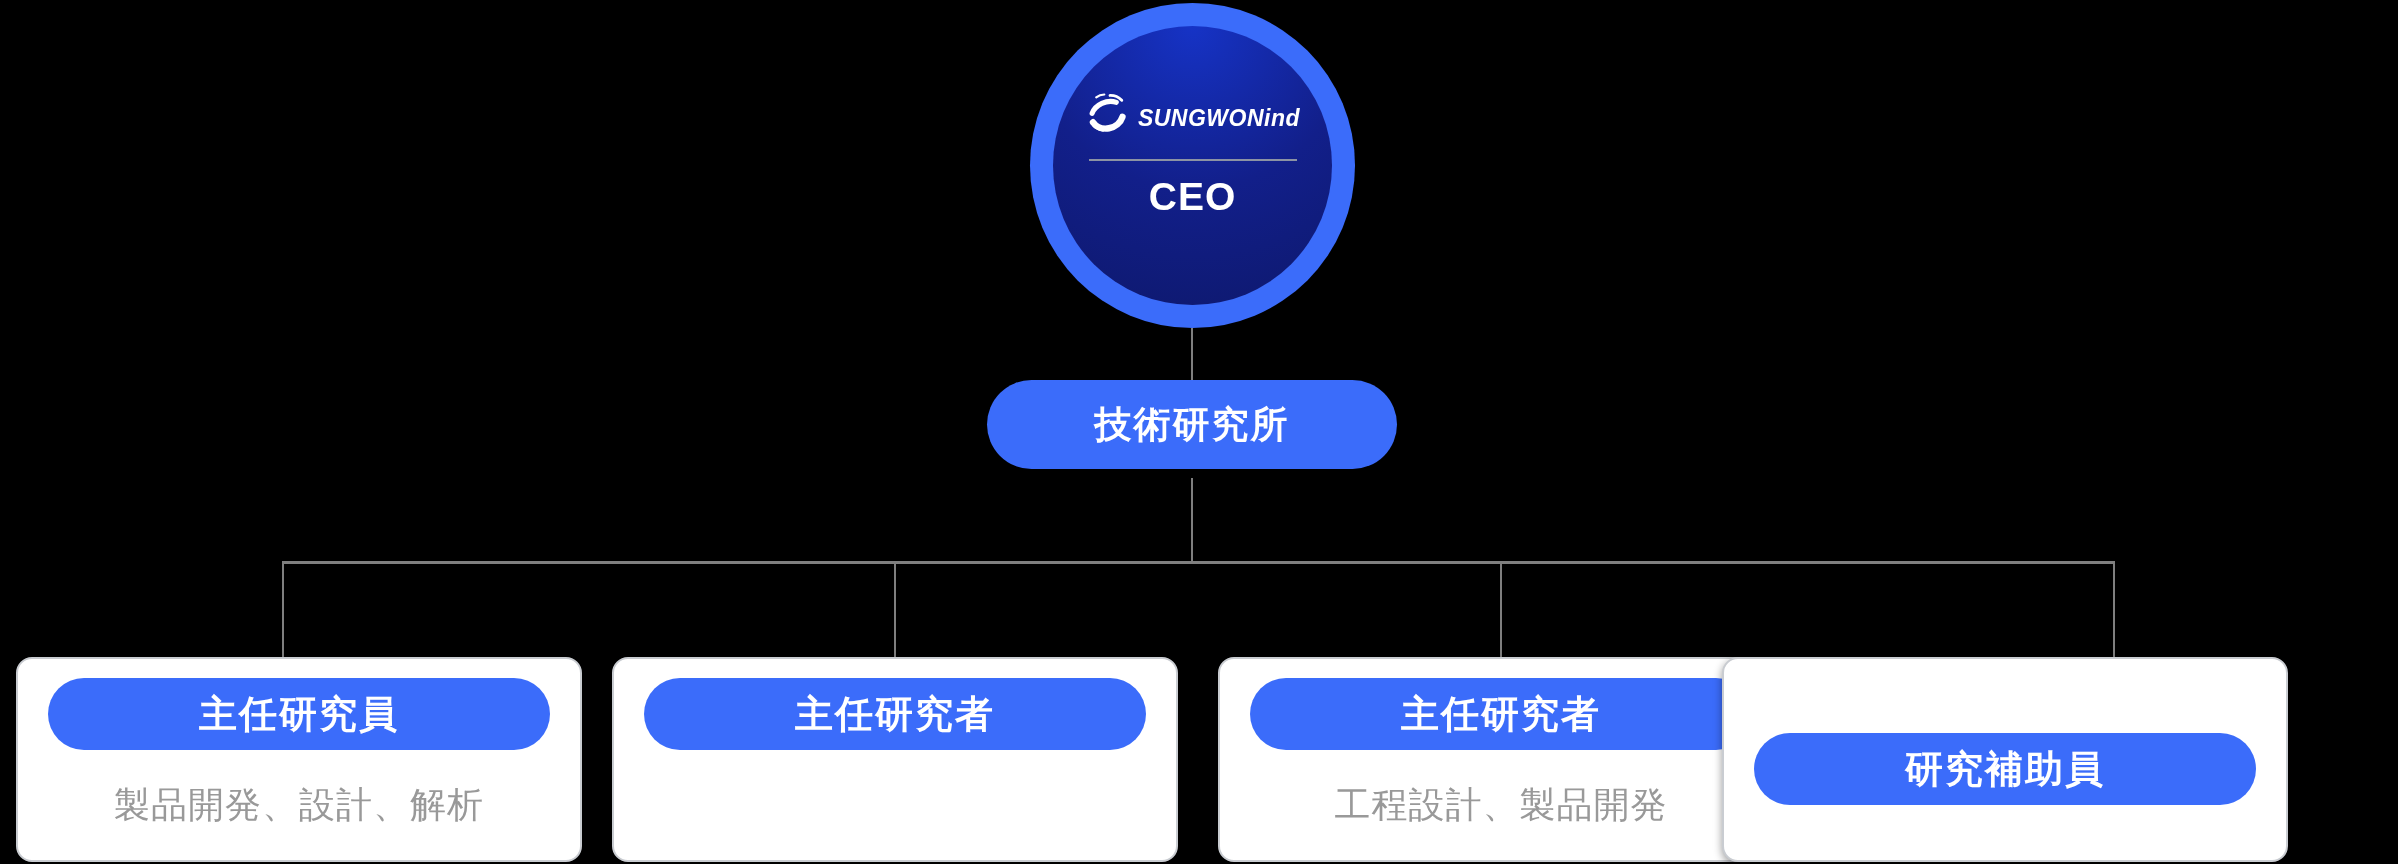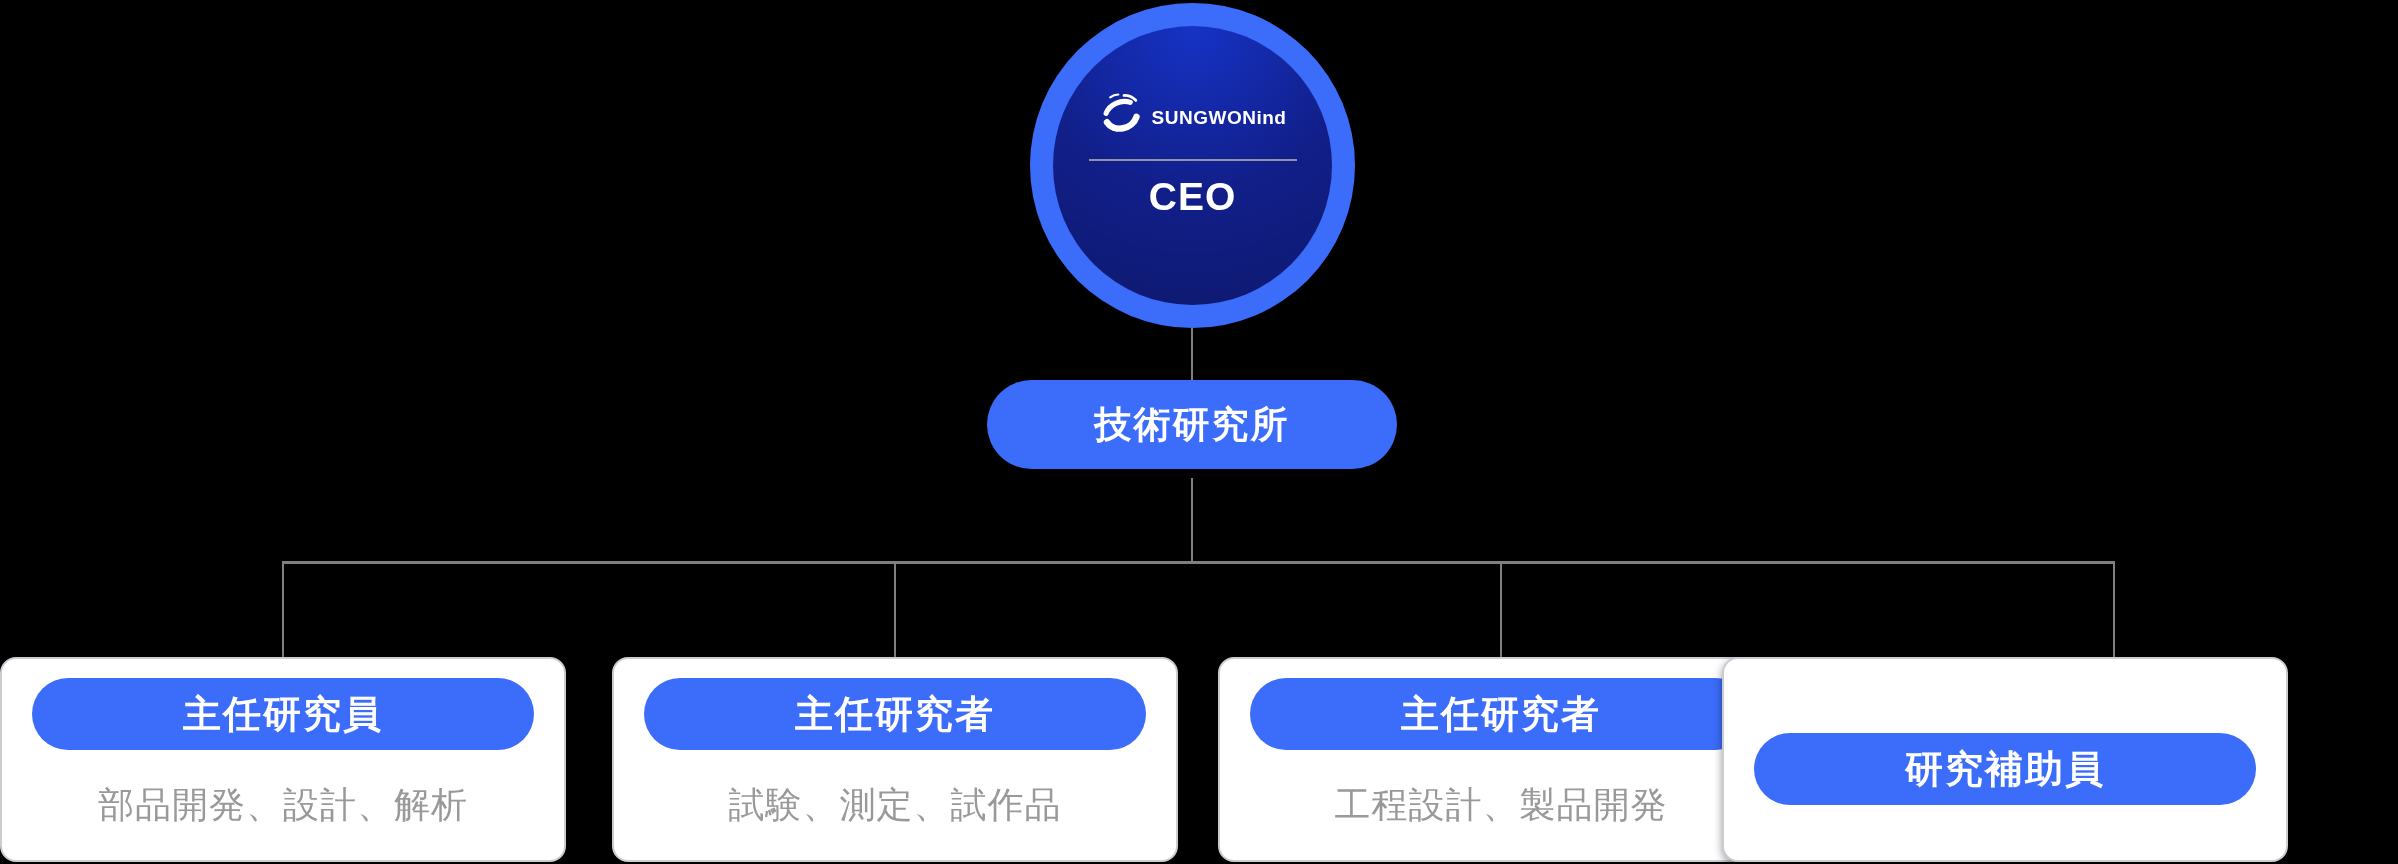--- a/index.html
+++ b/index.html
@@ -25,21 +25,21 @@
   .ceo-inner{
     position:absolute;left:23px;top:23px;right:23px;bottom:23px;
     border-radius:50%;
     background:radial-gradient(130% 130% at 50% 0%, var(--inner-top) 0%, var(--inner-mid) 45%, var(--inner-bot) 100%);
     display:flex;flex-direction:column;align-items:center;
     padding-top:62px;
   }
   .logo-row{display:flex;align-items:center;gap:7px;height:50px;}
   .logo-icon{width:46px;height:46px;flex:0 0 auto;}
   .logo-word{
-    color:#fff;font-weight:800;font-size:19px;
+    color:#fff;font-style:italic;font-weight:800;font-size:23px;
     letter-spacing:.5px;white-space:nowrap;padding-top:10px;
   }
   .ceo-divider{width:208px;height:2px;background:#8C93A4;margin-top:21px;}
   .ceo-title{
     margin-top:14px;color:#fff;font-weight:700;font-size:39px;letter-spacing:1px;
   }
 
   
   .vline{position:absolute;width:2px;background:var(--connector);}
   .hline{position:absolute;height:3px;background:var(--connector);}
@@ -61,21 +61,21 @@
   }
   .card-pill{
     margin:19px 30px 0 30px;height:72px;border-radius:36px;
     background:var(--accent);
     display:flex;align-items:center;justify-content:center;
     color:#fff;font-size:38px;font-weight:700;letter-spacing:2px;
   }
   .card-desc-wrap{flex:1;display:flex;align-items:center;justify-content:center;}
   .card-desc{color:var(--desc);font-size:36px;font-weight:500;letter-spacing:1px;}
 
-  .c1{left:0px;} .c2{left:612px;} .c3{left:1218px;} .c4{left:1722px;justify-content:center;}
+  .c1{left:16px;} .c2{left:612px;} .c3{left:1218px;} .c4{left:1722px;justify-content:center;}
 </style>
 </head>
 <body>
 
 <div class="stage">
 
   <div class="ceo-circle">
     <div class="ceo-inner">
       <div class="logo-row">
         <svg class="logo-icon" viewBox="0 0 64 64" aria-hidden="true">
@@ -107,30 +107,27 @@
   <div class="vline" style="left:282px;top:561px;height:96px;"></div>
   <div class="vline" style="left:894px;top:561px;height:96px;"></div>
   <div class="vline" style="left:1500px;top:561px;height:96px;"></div>
   <div class="vline" style="left:2113px;top:561px;height:96px;"></div>
 
   <div class="card c1">
     <div class="card-pill">
       <span>主任研究員</span>
     </div>
     <div class="card-desc-wrap">
-      <div class="card-desc">部品開発、設計、解析</div>
+      <div class="card-desc">製品開発、設計、解析</div>
     </div>
   </div>
 
   <div class="card c2">
     <div class="card-pill">
       <span>主任研究者</span>
-    </div>
-    <div class="card-desc-wrap">
-      <div class="card-desc">試験、測定、試作品</div>
     </div>
   </div>
 
   <div class="card c3">
     <div class="card-pill">
       <span>主任研究者</span>
     </div>
     <div class="card-desc-wrap">
       <div class="card-desc">工程設計、製品開発</div>
     </div>

